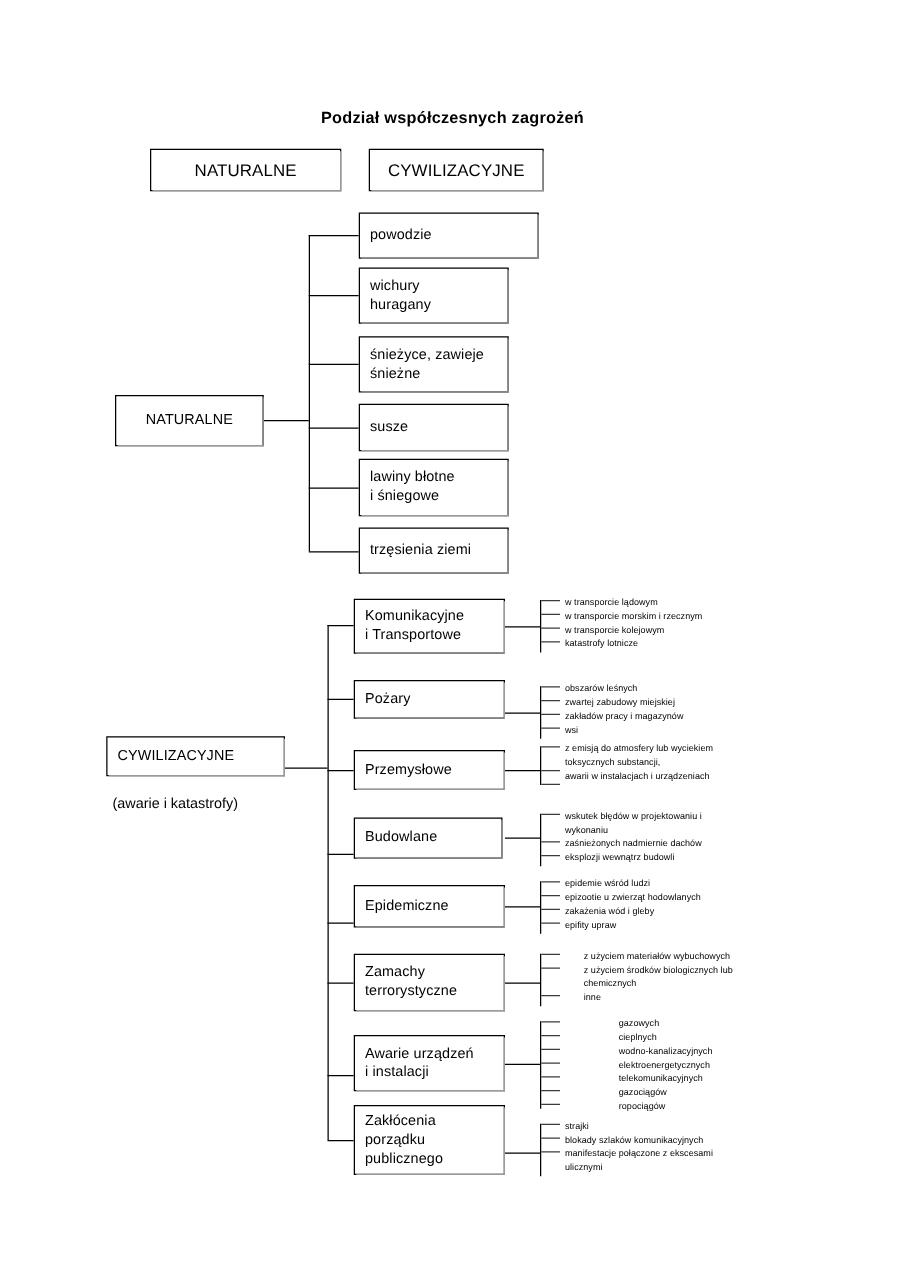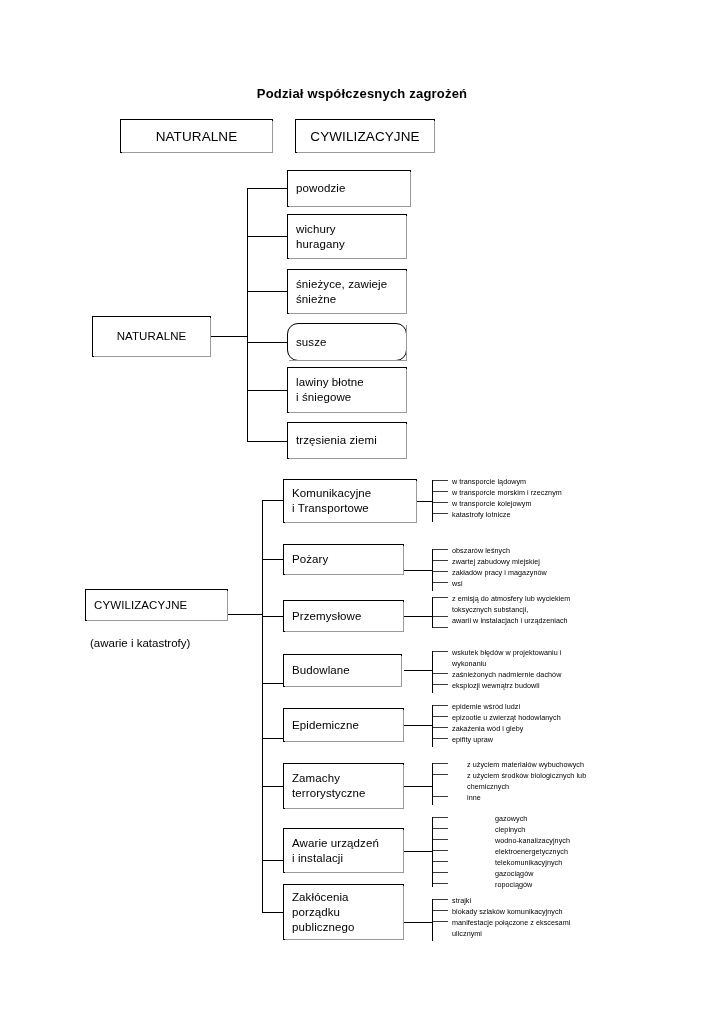--- a/index.html
+++ b/index.html
@@ -82,38 +82,38 @@
 
   <div class="box center" style="left:92px;top:316px;width:119px;height:41px;">
     <span class="tx">NATURALNE</span>
   </div>
 
   <div class="hline" style="left:211px;top:336px;width:36px;"></div>
 
   <div class="vline" style="left:247px;top:188px;height:253px;"></div>
 
   <div class="hline" style="left:247px;top:188px;width:40px;"></div>
-  <div class="box" style="left:287px;top:170px;width:124px;height:37px;">
+  <div class="box" style="left:287px;top:170px;width:144px;height:37px;">
     <span class="tx">powodzie</span>
   </div>
 
   <div class="hline" style="left:247px;top:236px;width:40px;"></div>
   <div class="box" style="left:287px;top:214px;width:120px;height:45px;">
     <span class="tx">wichury
 huragany</span>
   </div>
 
   <div class="hline" style="left:247px;top:291px;width:40px;"></div>
   <div class="box" style="left:287px;top:269px;width:120px;height:45px;">
     <span class="tx">śnieżyce, zawieje
 śnieżne</span>
   </div>
 
   <div class="hline" style="left:247px;top:342px;width:40px;"></div>
-  <div class="box" style="left:287px;top:323px;width:120px;height:38px;border-radius:11px;">
+  <div class="box" style="left:287px;top:323px;width:120px;height:38px;">
     <span class="tx">susze</span>
   </div>
 
   <div class="hline" style="left:247px;top:390px;width:40px;"></div>
   <div class="box" style="left:287px;top:367px;width:120px;height:46px;">
     <span class="tx">lawiny błotne
 i śniegowe</span>
   </div>
 
   <div class="hline" style="left:247px;top:441px;width:40px;"></div>
@@ -124,21 +124,21 @@
   <div class="box" style="left:85px;top:589px;width:143px;height:32px;">
     <span class="tx">CYWILIZACYJNE</span>
   </div>
   <div class="caption" style="left:90px;top:637px;">(awarie i katastrofy)</div>
 
   <div class="hline" style="left:228px;top:614px;width:34px;"></div>
 
   <div class="vline" style="left:262px;top:500px;height:412px;"></div>
 
   <div class="hline" style="left:262px;top:500px;width:21px;"></div>
-  <div class="box" style="left:283px;top:479px;width:134px;height:44px;justify-content:center;">
+  <div class="box" style="left:283px;top:479px;width:121px;height:44px;justify-content:center;">
     <span class="tx">Komunikacyjne
 i Transportowe</span>
   </div>
   <div class="hline" style="left:404px;top:501px;width:28px;"></div>
   <div class="vline" style="left:432px;top:480px;height:42px;"></div>
   <div class="tick" style="left:433px;top:480px;"></div>
   <div class="tick" style="left:433px;top:491px;"></div>
   <div class="tick" style="left:433px;top:502px;"></div>
   <div class="tick" style="left:433px;top:513px;"></div>
   <div class="detail" style="left:452px;top:476px;">w transporcie lądowym

